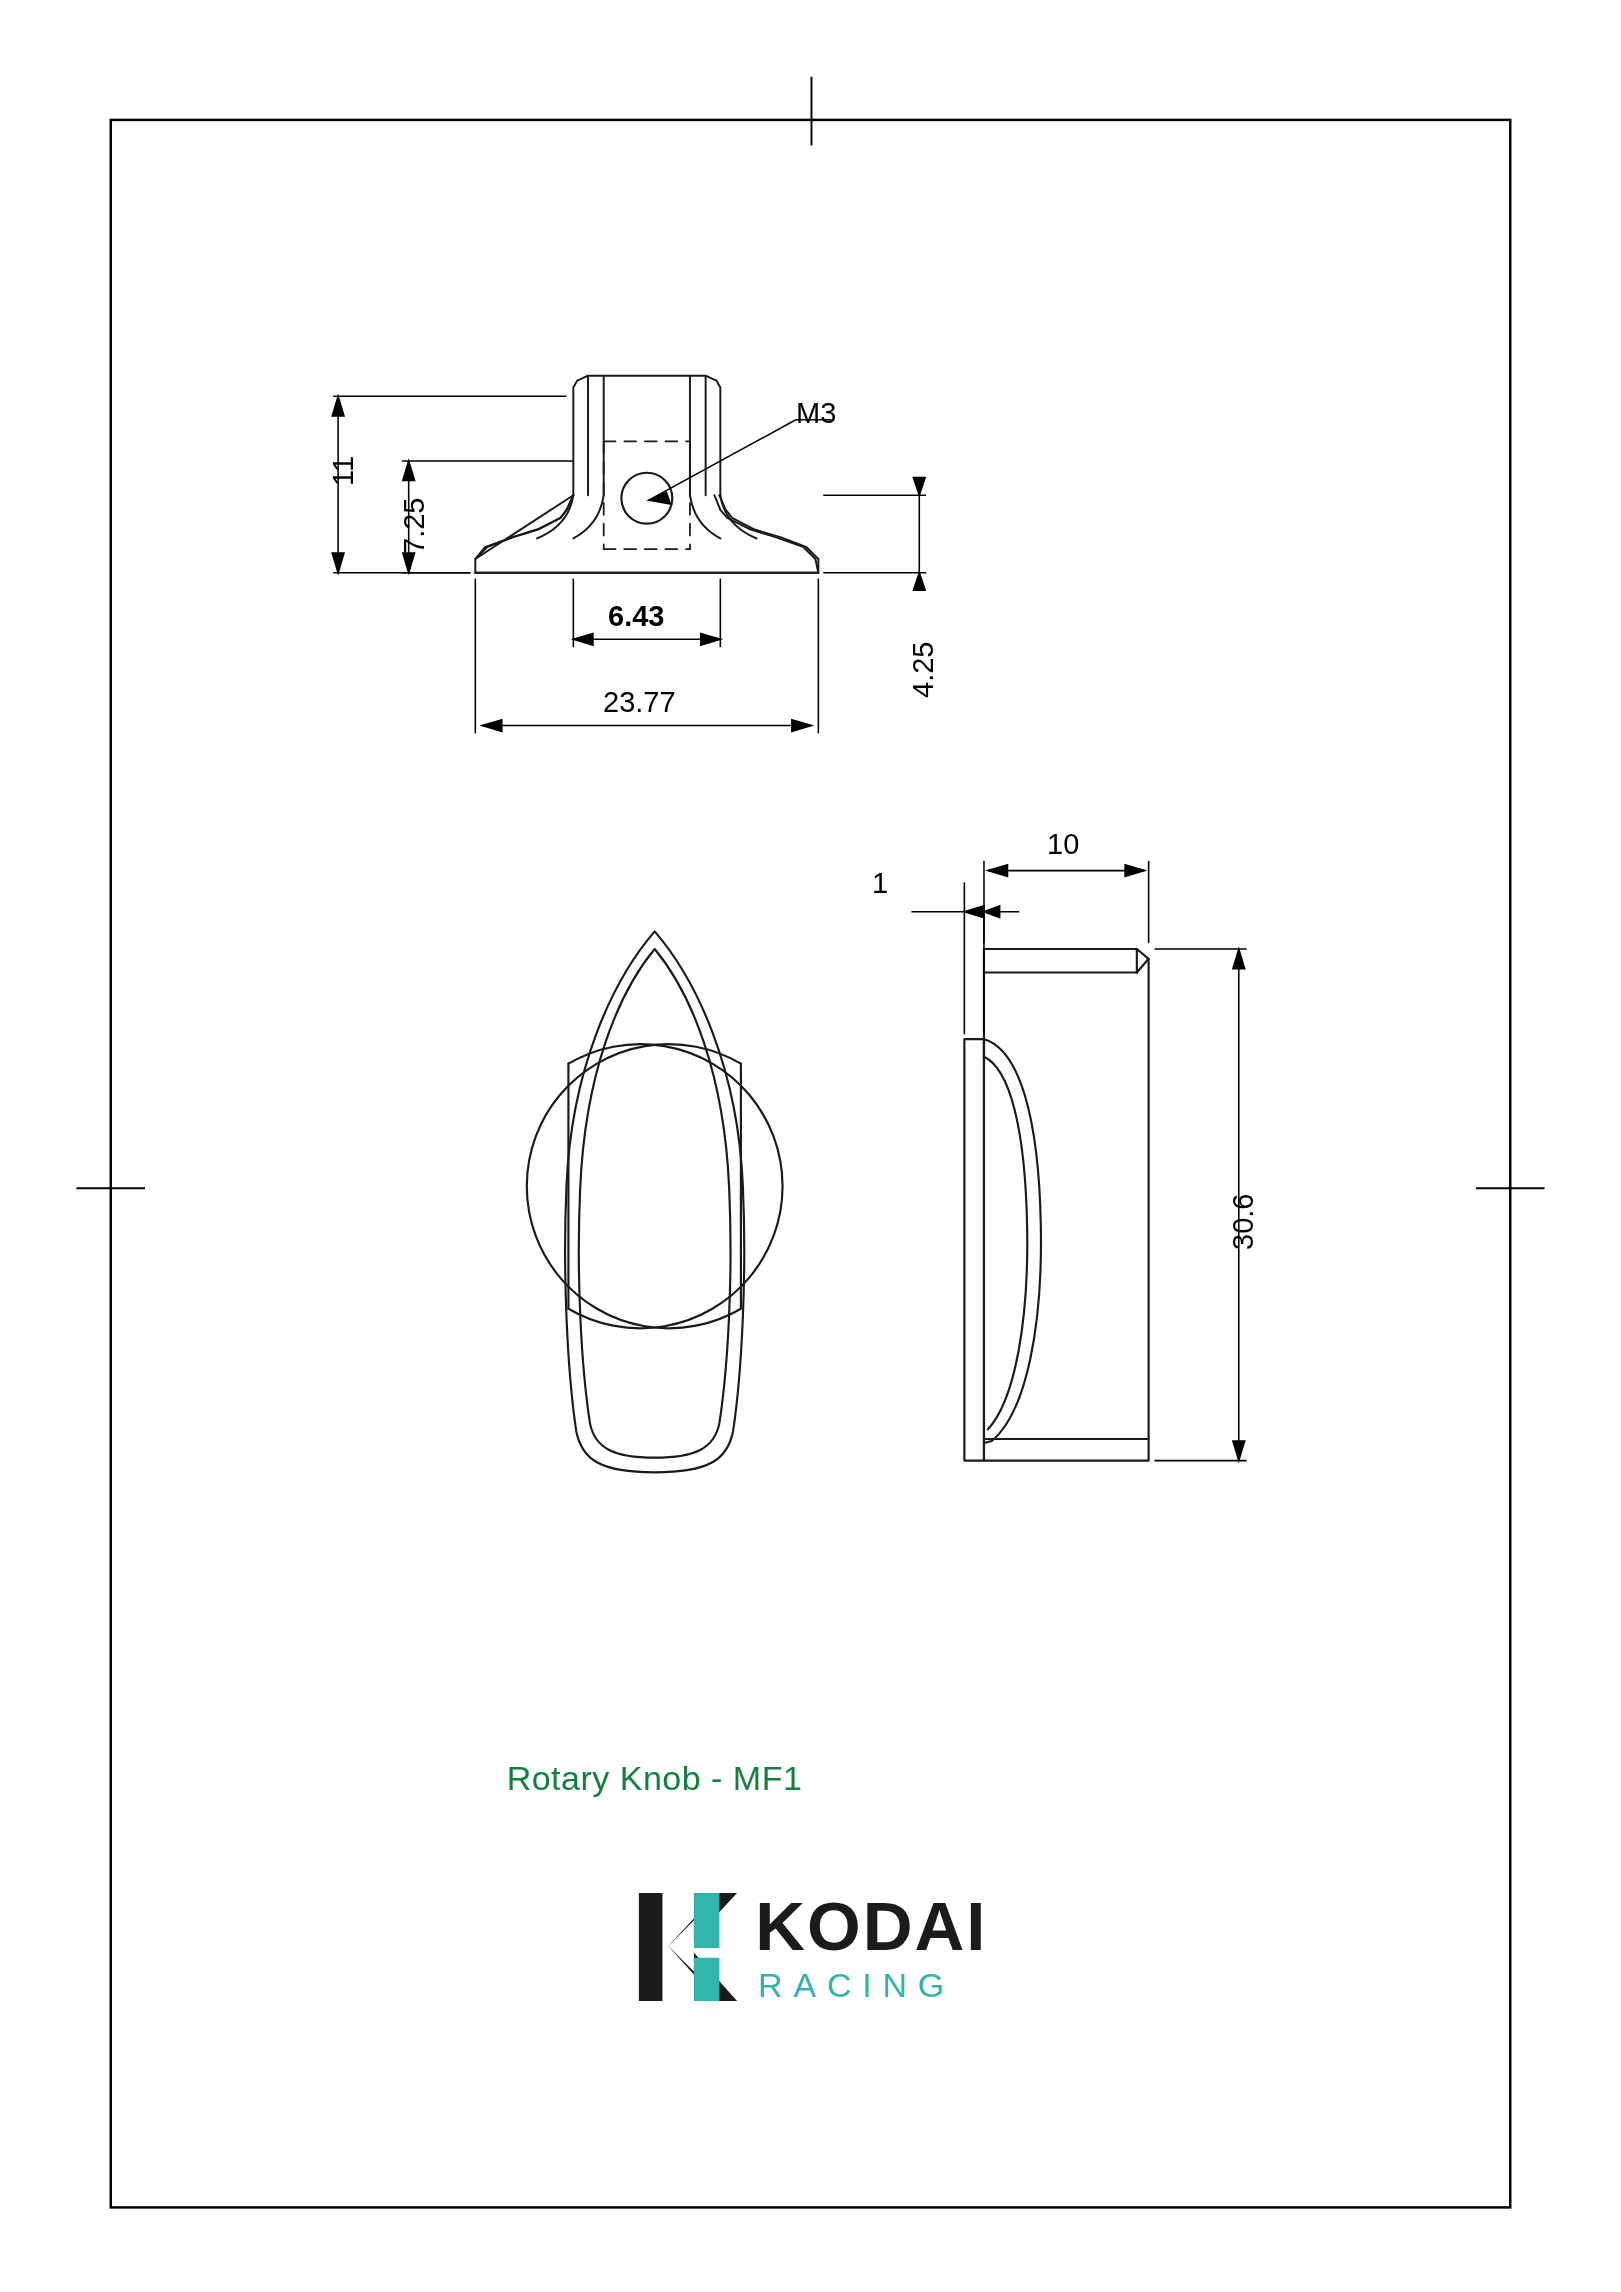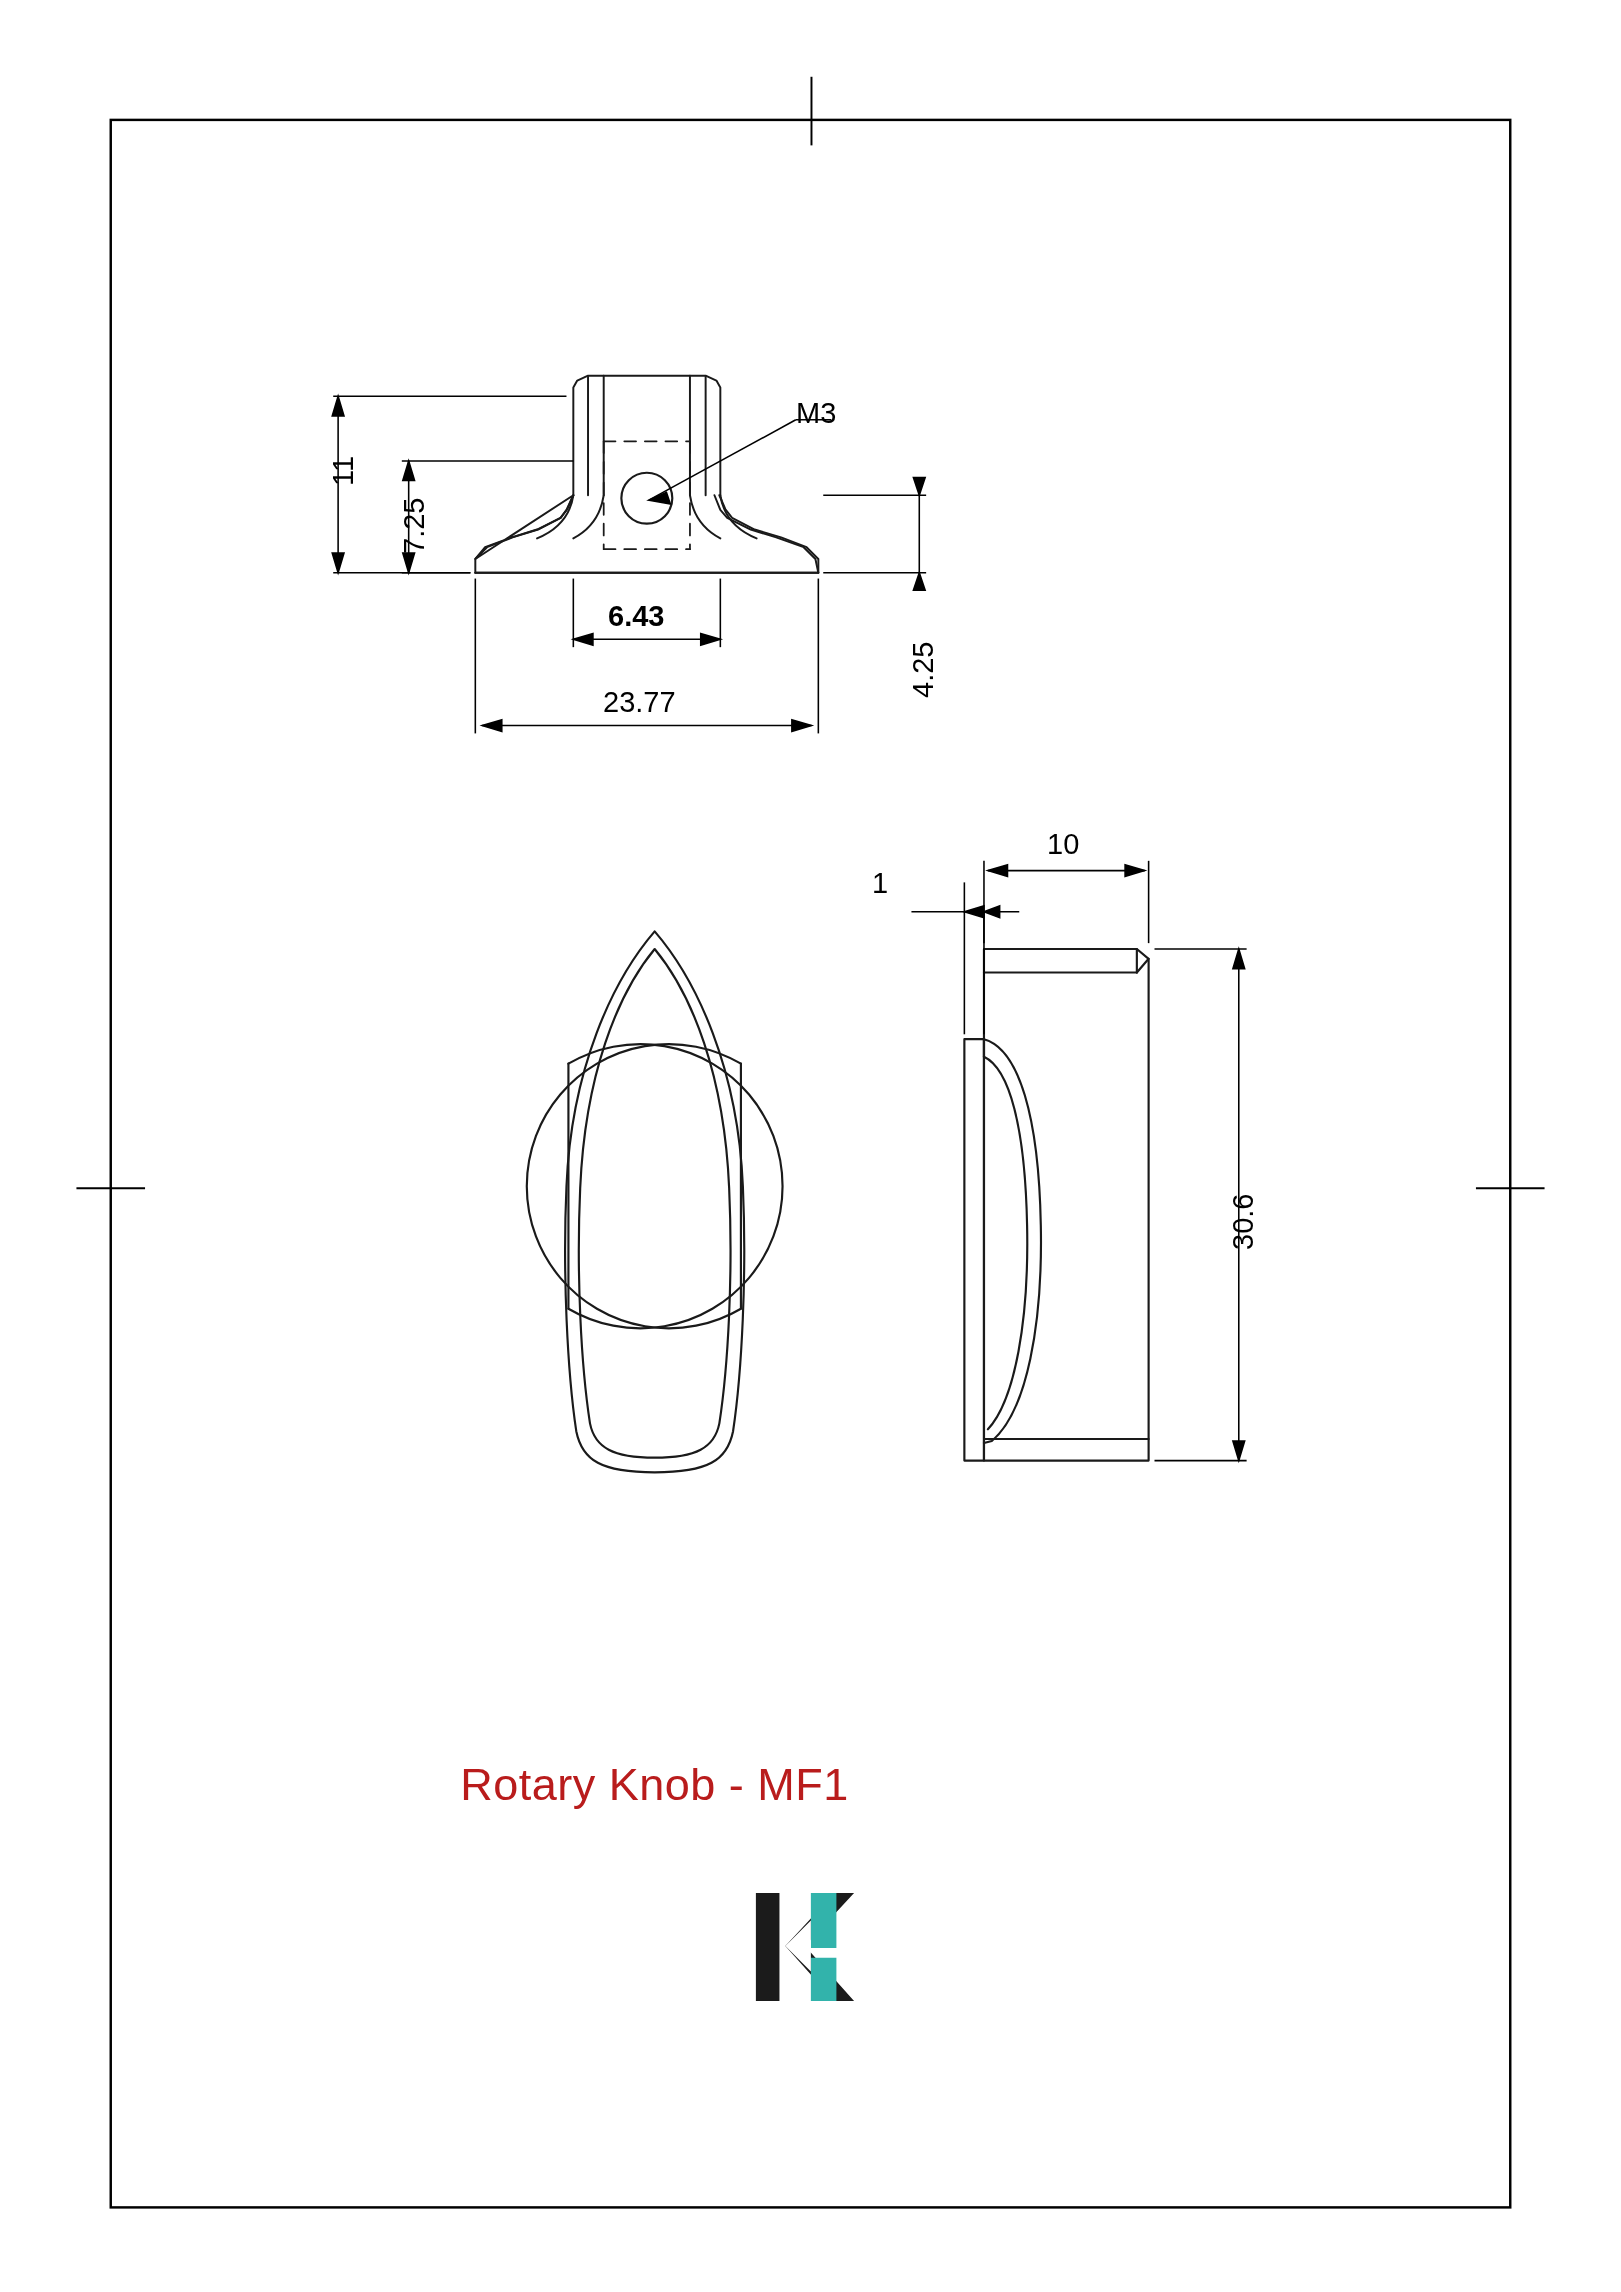--- a/index.html
+++ b/index.html
@@ -31,23 +31,23 @@
   .dim-label.vert {
     transform-origin: left top;
     transform: rotate(-90deg);
   }
   #title-text {
     position: absolute;
     left: 0;
     top: 1759px;
     width: 1309px;
     text-align: center;
-    font-size: 45px;
+    font-size: 34px;
     letter-spacing: 0.5px;
-    color: #b91c1c;
+    color: #15803d;
   }
   #logo-block {
     position: absolute;
     left: 0;
     top: 1887px;
     width: 1621px;
     display: flex;
     justify-content: center;
     align-items: flex-start;
   }
@@ -243,15 +243,19 @@
 
 <div id="logo-block">
   <div id="logo-inner">
     <svg id="logo-mark" viewBox="0 0 110 122" xmlns="http://www.w3.org/2000/svg">
       <path d="M6 6 L30 6 L30 116 L6 116 Z" fill="#1b1b1b"></path>
       <path d="M36 60 L86 6 L106 6 L56 60 L106 116 L86 116 Z" fill="#1b1b1b"></path>
       <path d="M62 6 L88 6 L88 62 L62 62 Z" fill="#32b3ab"></path>
       <path d="M62 72 L88 72 L88 116 L62 116 Z" fill="#32b3ab"></path>
       <path d="M36 60 L62 34 L62 86 Z" fill="#ffffff"></path>
     </svg>
+    <div id="logo-words">
+      <div id="logo-kodai">KODAI</div>
+      <div id="logo-racing">RACING</div>
+    </div>
   </div>
 </div>
 
 
 </body></html>

